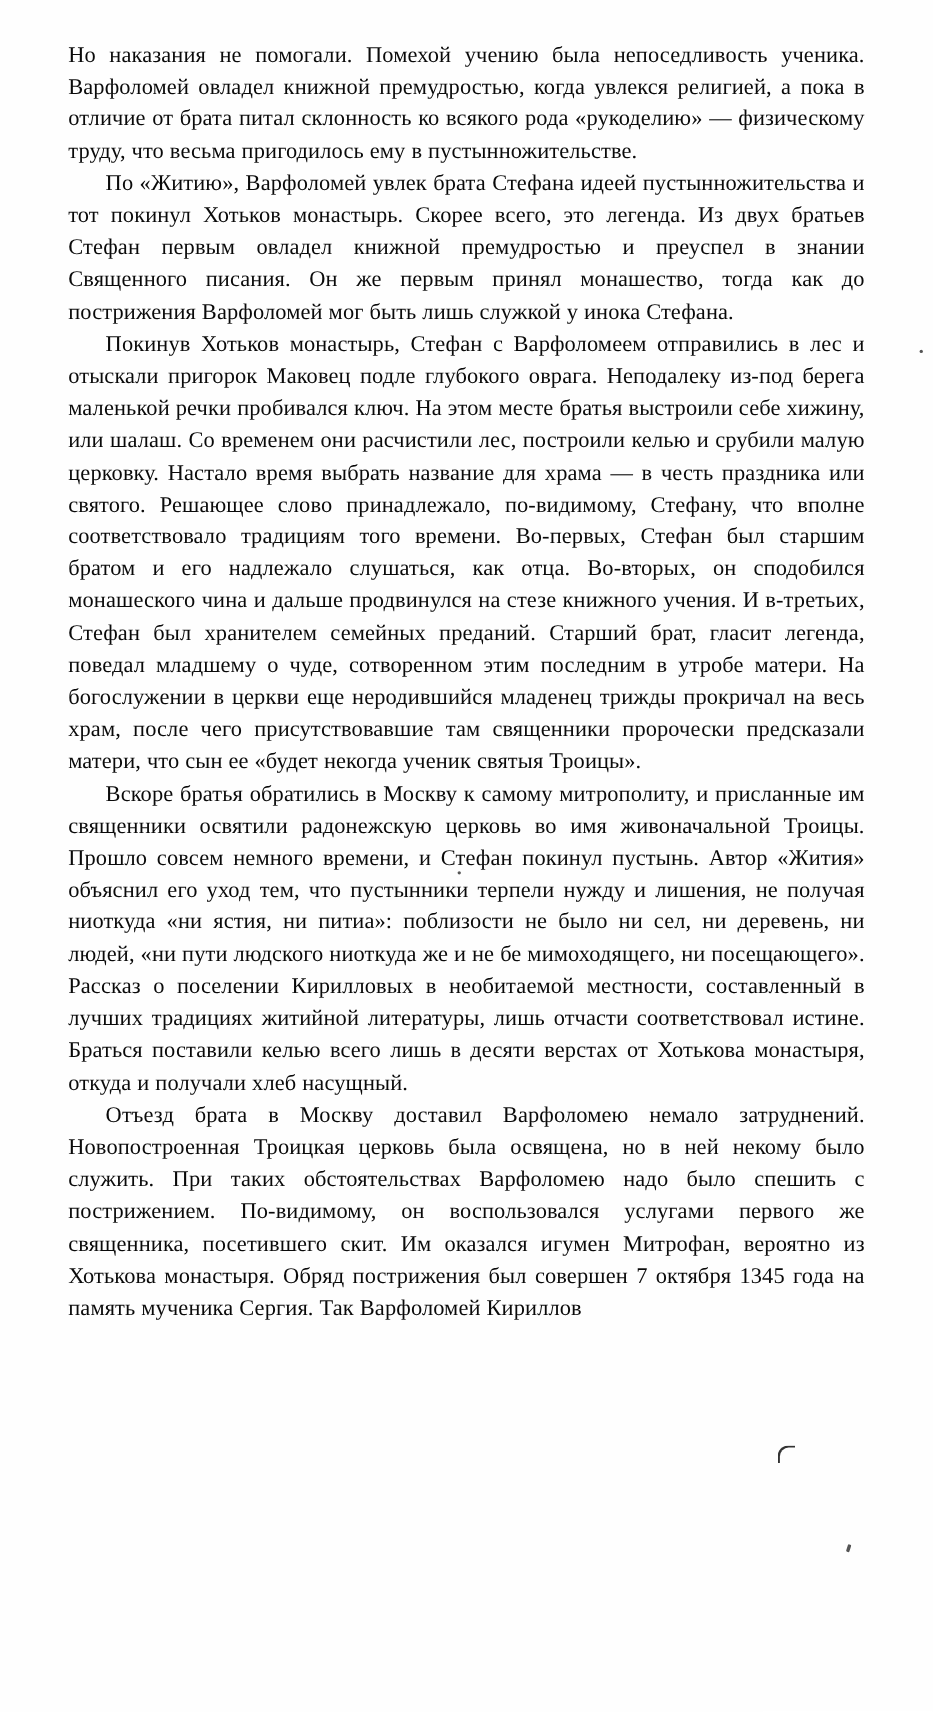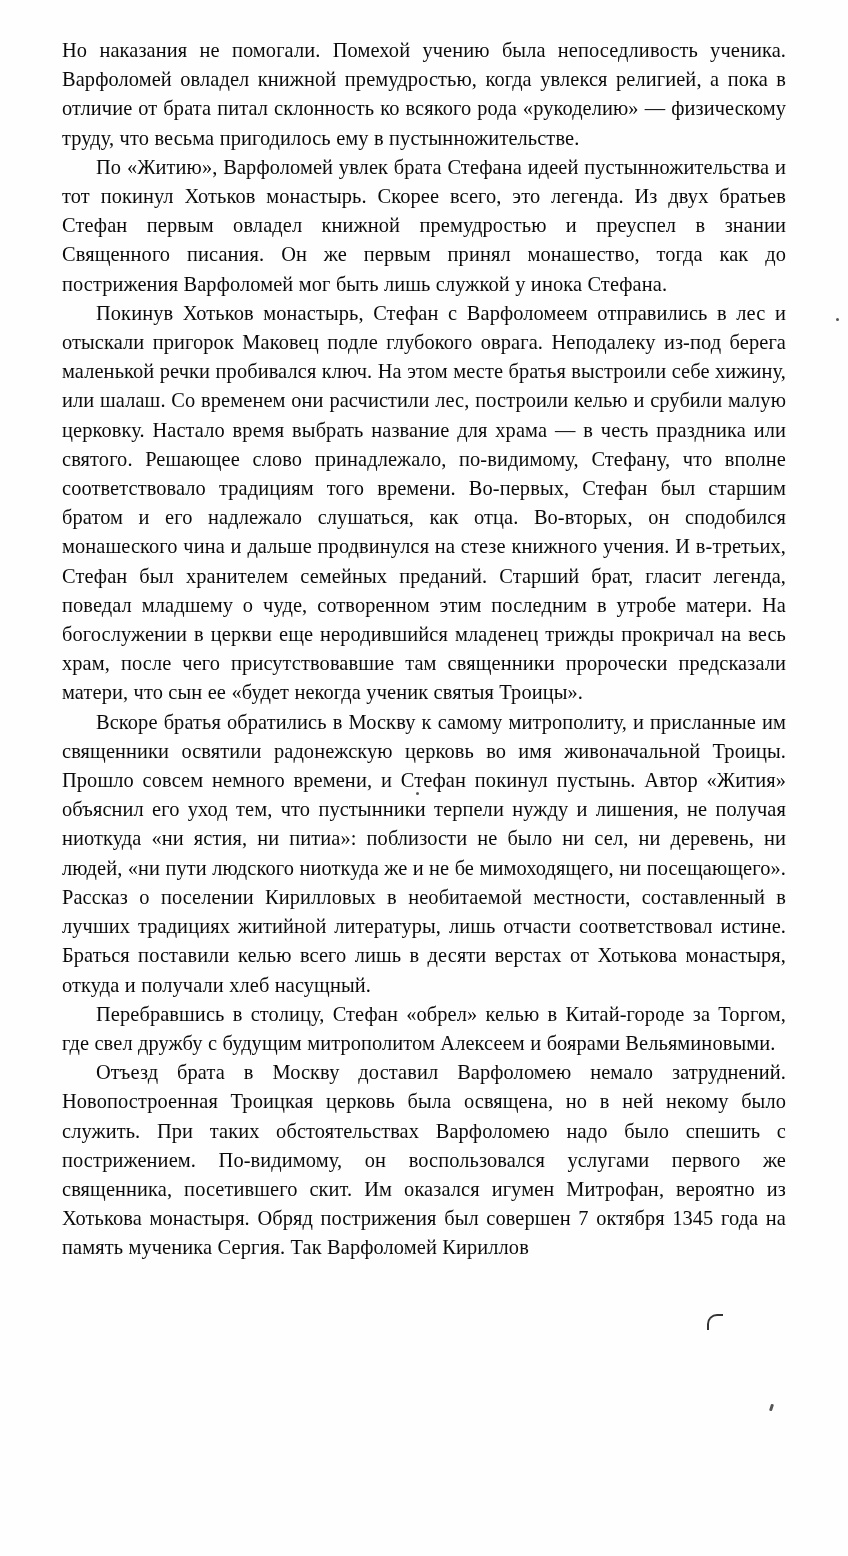--- a/index.html
+++ b/index.html
@@ -84,21 +84,20 @@
 </head>
 <body>
 
 <div class="page">
 
   <div class="text-column">
     <p class="para">Но наказания не помогали. Помехой учению была непоседливость ученика. Варфоломей овладел книжной премудростью, когда ув­лекся религией, а пока в отличие от брата питал склонность ко всякого рода «рукоделию» — физическому труду, что весьма при­годилось ему в пустынножительстве.</p>
     <p class="para">По «Житию», Варфоломей увлек брата Стефана идеей пустын­ножительства и тот покинул Хотьков монастырь. Скорее всего, это легенда. Из двух братьев Стефан первым овладел книжной премудростью и преуспел в знании Священного писания. Он же первым принял монашество, тогда как до пострижения Варфо­ломей мог быть лишь служкой у инока Стефана.</p>
     <p class="para">Покинув Хотьков монастырь, Стефан с Варфоломеем отпра­вились в лес и отыскали пригорок Маковец подле глубокого овра­га. Неподалеку из-под берега маленькой речки пробивался ключ. На этом месте братья выстроили себе хижину, или шалаш. Со вре­менем они расчистили лес, построили келью и срубили малую церковку. Настало время выбрать название для храма — в честь праз­дника или святого. Решающее слово принадлежало, по-видимому, Стефану, что вполне соответствовало традициям того времени. Во-первых, Стефан был старшим братом и его надлежало слушаться, как отца. Во-вторых, он сподобился монашеского чина и дальше продвинулся на стезе книжного учения. И в-третьих, Стефан был хранителем семейных преданий. Старший брат, гласит легенда, поведал младшему о чуде, сотворенном этим последним в утробе матери. На богослужении в церкви еще неродившийся младенец трижды прокричал на весь храм, после чего присутствовавшие там священники пророчески предсказали матери, что сын ее «будет некогда ученик святыя Троицы».</p>
     <p class="para">Вскоре братья обратились в Москву к самому митрополиту, и присланные им священники освятили радонежскую церковь во имя живоначальной Троицы. Прошло совсем немного времени, и Стефан покинул пустынь. Автор «Жития» объяснил его уход тем, что пустынники терпели нужду и лишения, не получая ниоткуда «ни ястия, ни питиа»: поблизости не было ни сел, ни деревень, ни людей, «ни пути людского ниоткуда же и не бе мимоходящего, ни посещающего». Рассказ о поселении Кирилловых в необитаемой местности, составленный в лучших традициях житийной лите­ратуры, лишь отчасти соответствовал истине. Браться поставили келью всего лишь в десяти верстах от Хотькова монастыря, отку­да и получали хлеб насущный.</p>
-    <p class="para">Перебравшись в столицу, Стефан «обрел» келью в Китай-го­роде за Торгом, где свел дружбу с будущим митрополитом Алексеем и боярами Вельяминовыми.</p>
     <p class="para">Отъезд брата в Москву доставил Варфоломею немало затруд­нений. Новопостроенная Троицкая церковь была освящена, но в ней некому было служить. При таких обстоятельствах Варфоло­мею надо было спешить с пострижением. По-видимому, он вос­пользовался услугами первого же священника, посетившего скит. Им оказался игумен Митрофан, вероятно из Хотькова монастыря. Обряд пострижения был совершен 7 октября 1345 года на память мученика Сергия. Так Варфоломей Кириллов</p>
   </div>
 
   <div class="corner-mark"></div>
 
 
   <div class="speck s1"></div>
   <div class="speck s2"></div>
   <div class="speck s3"></div>
 

